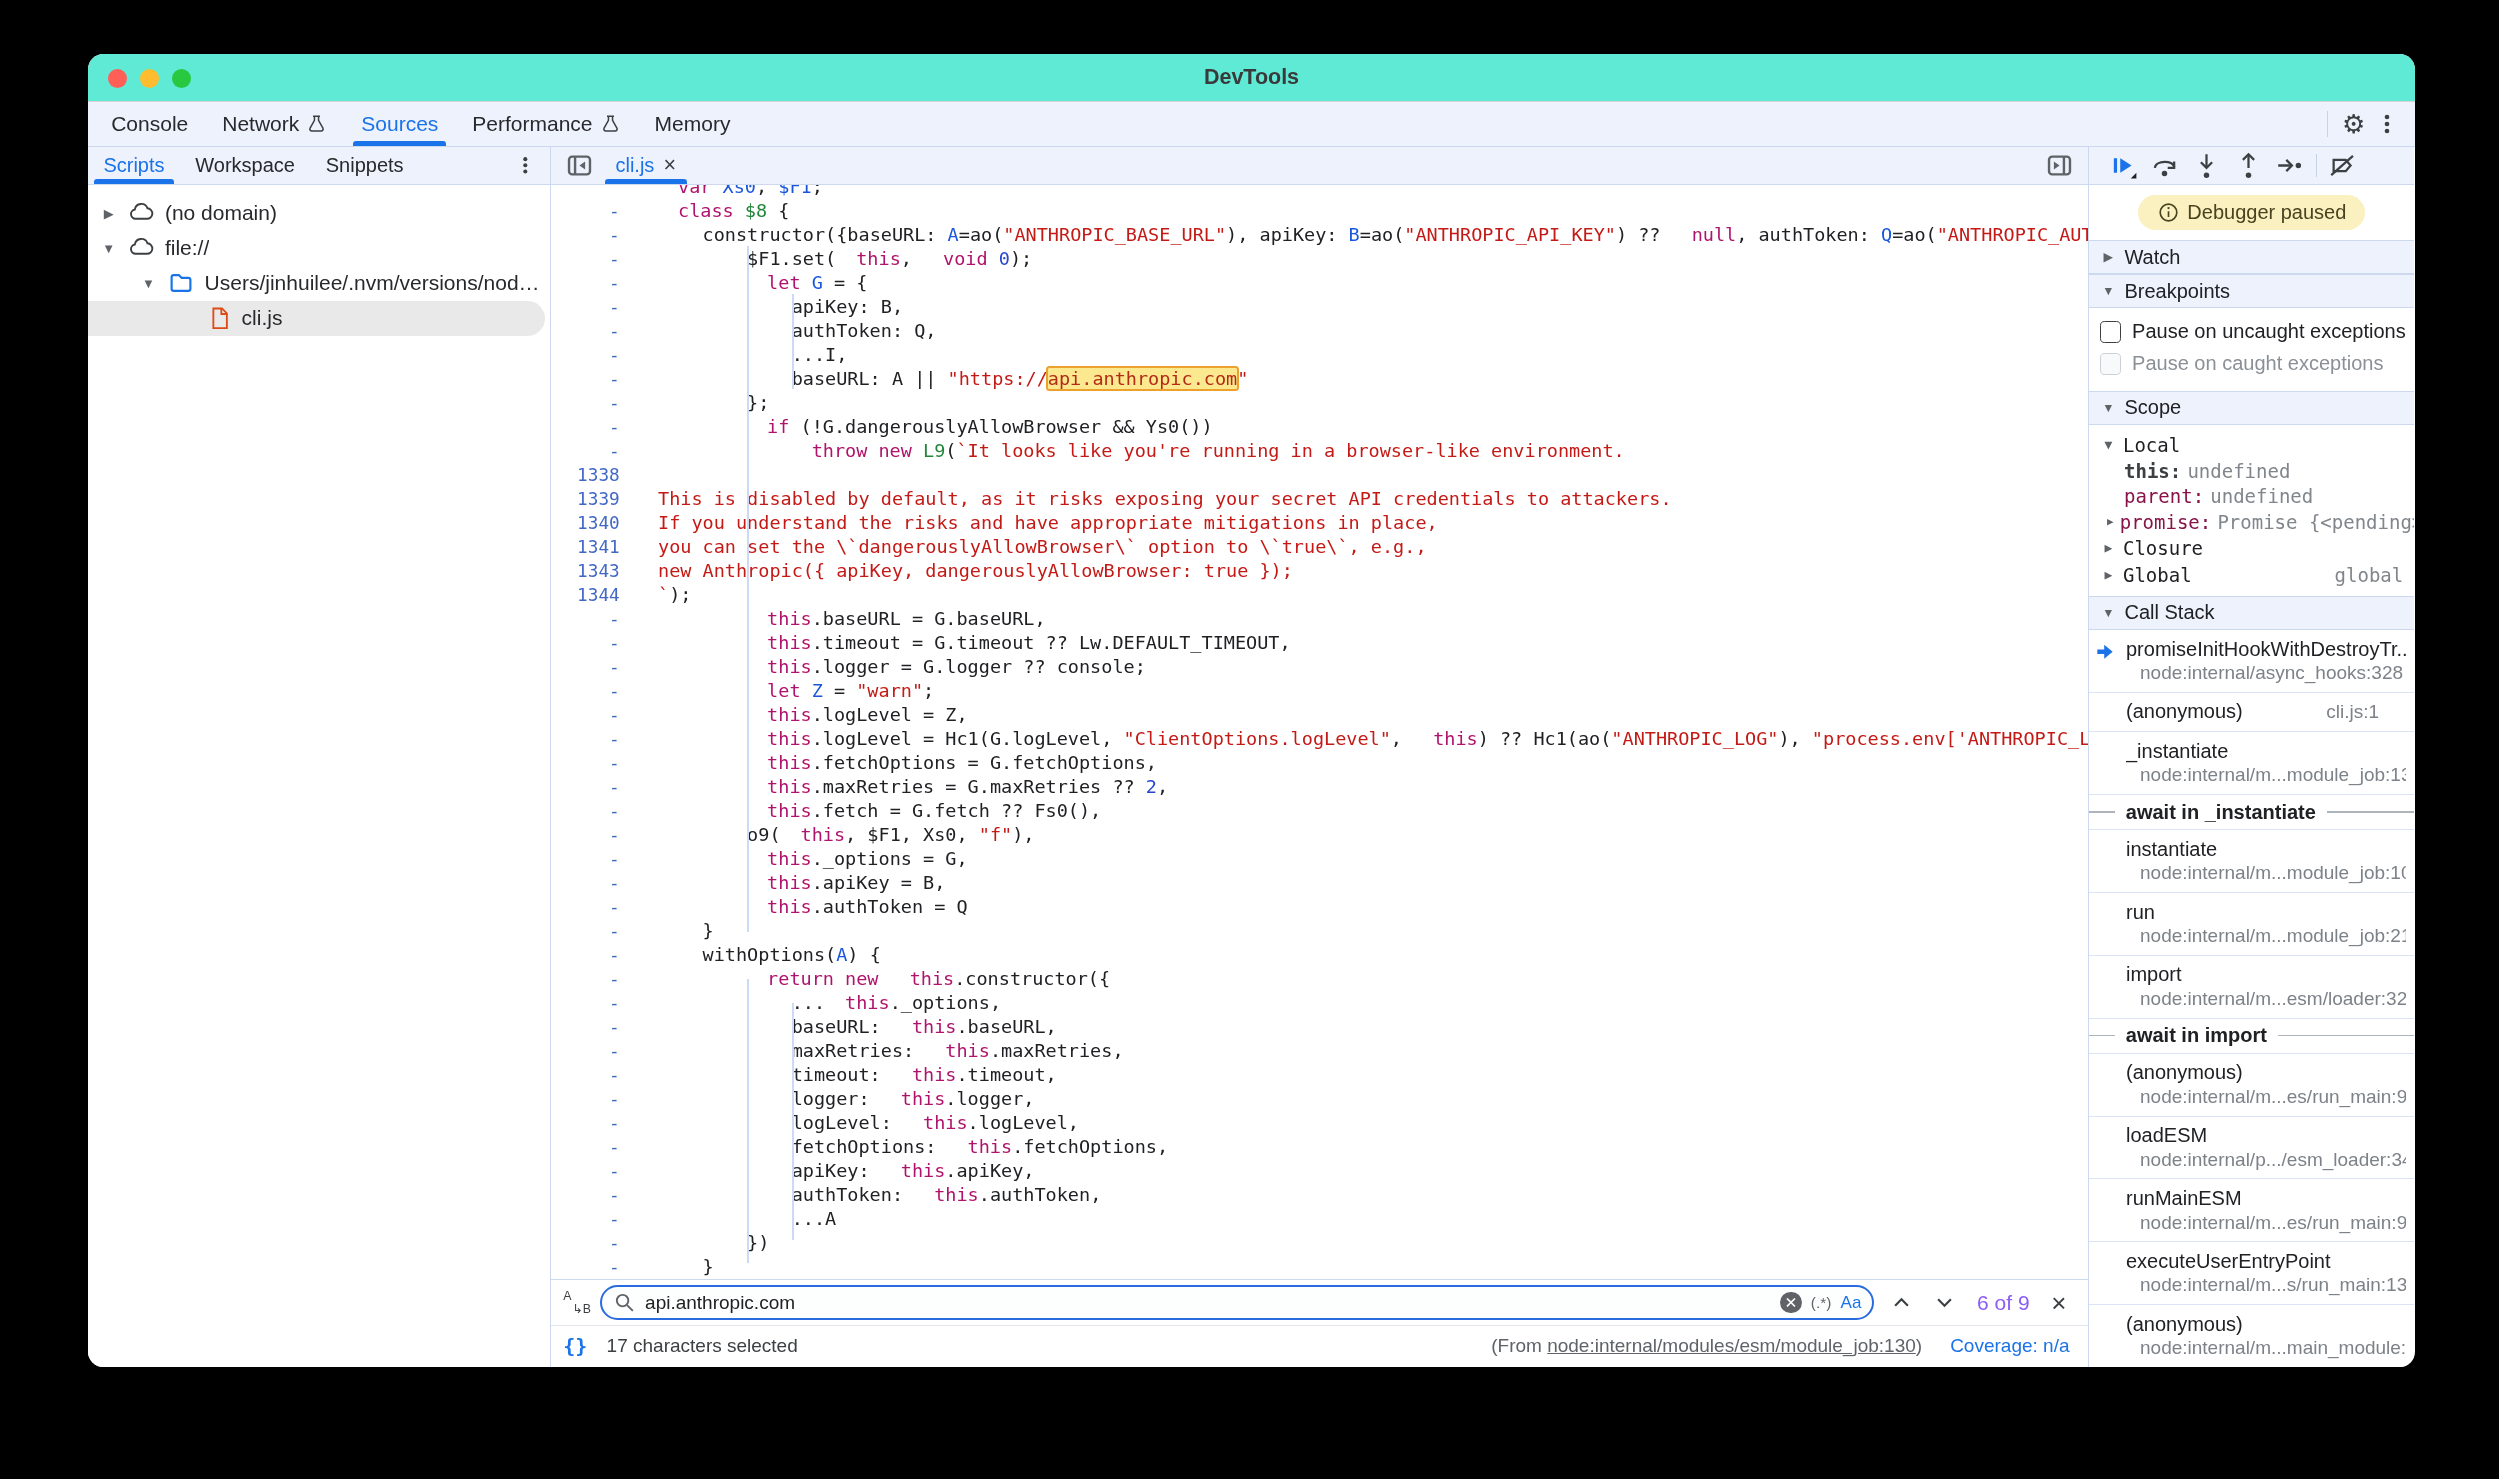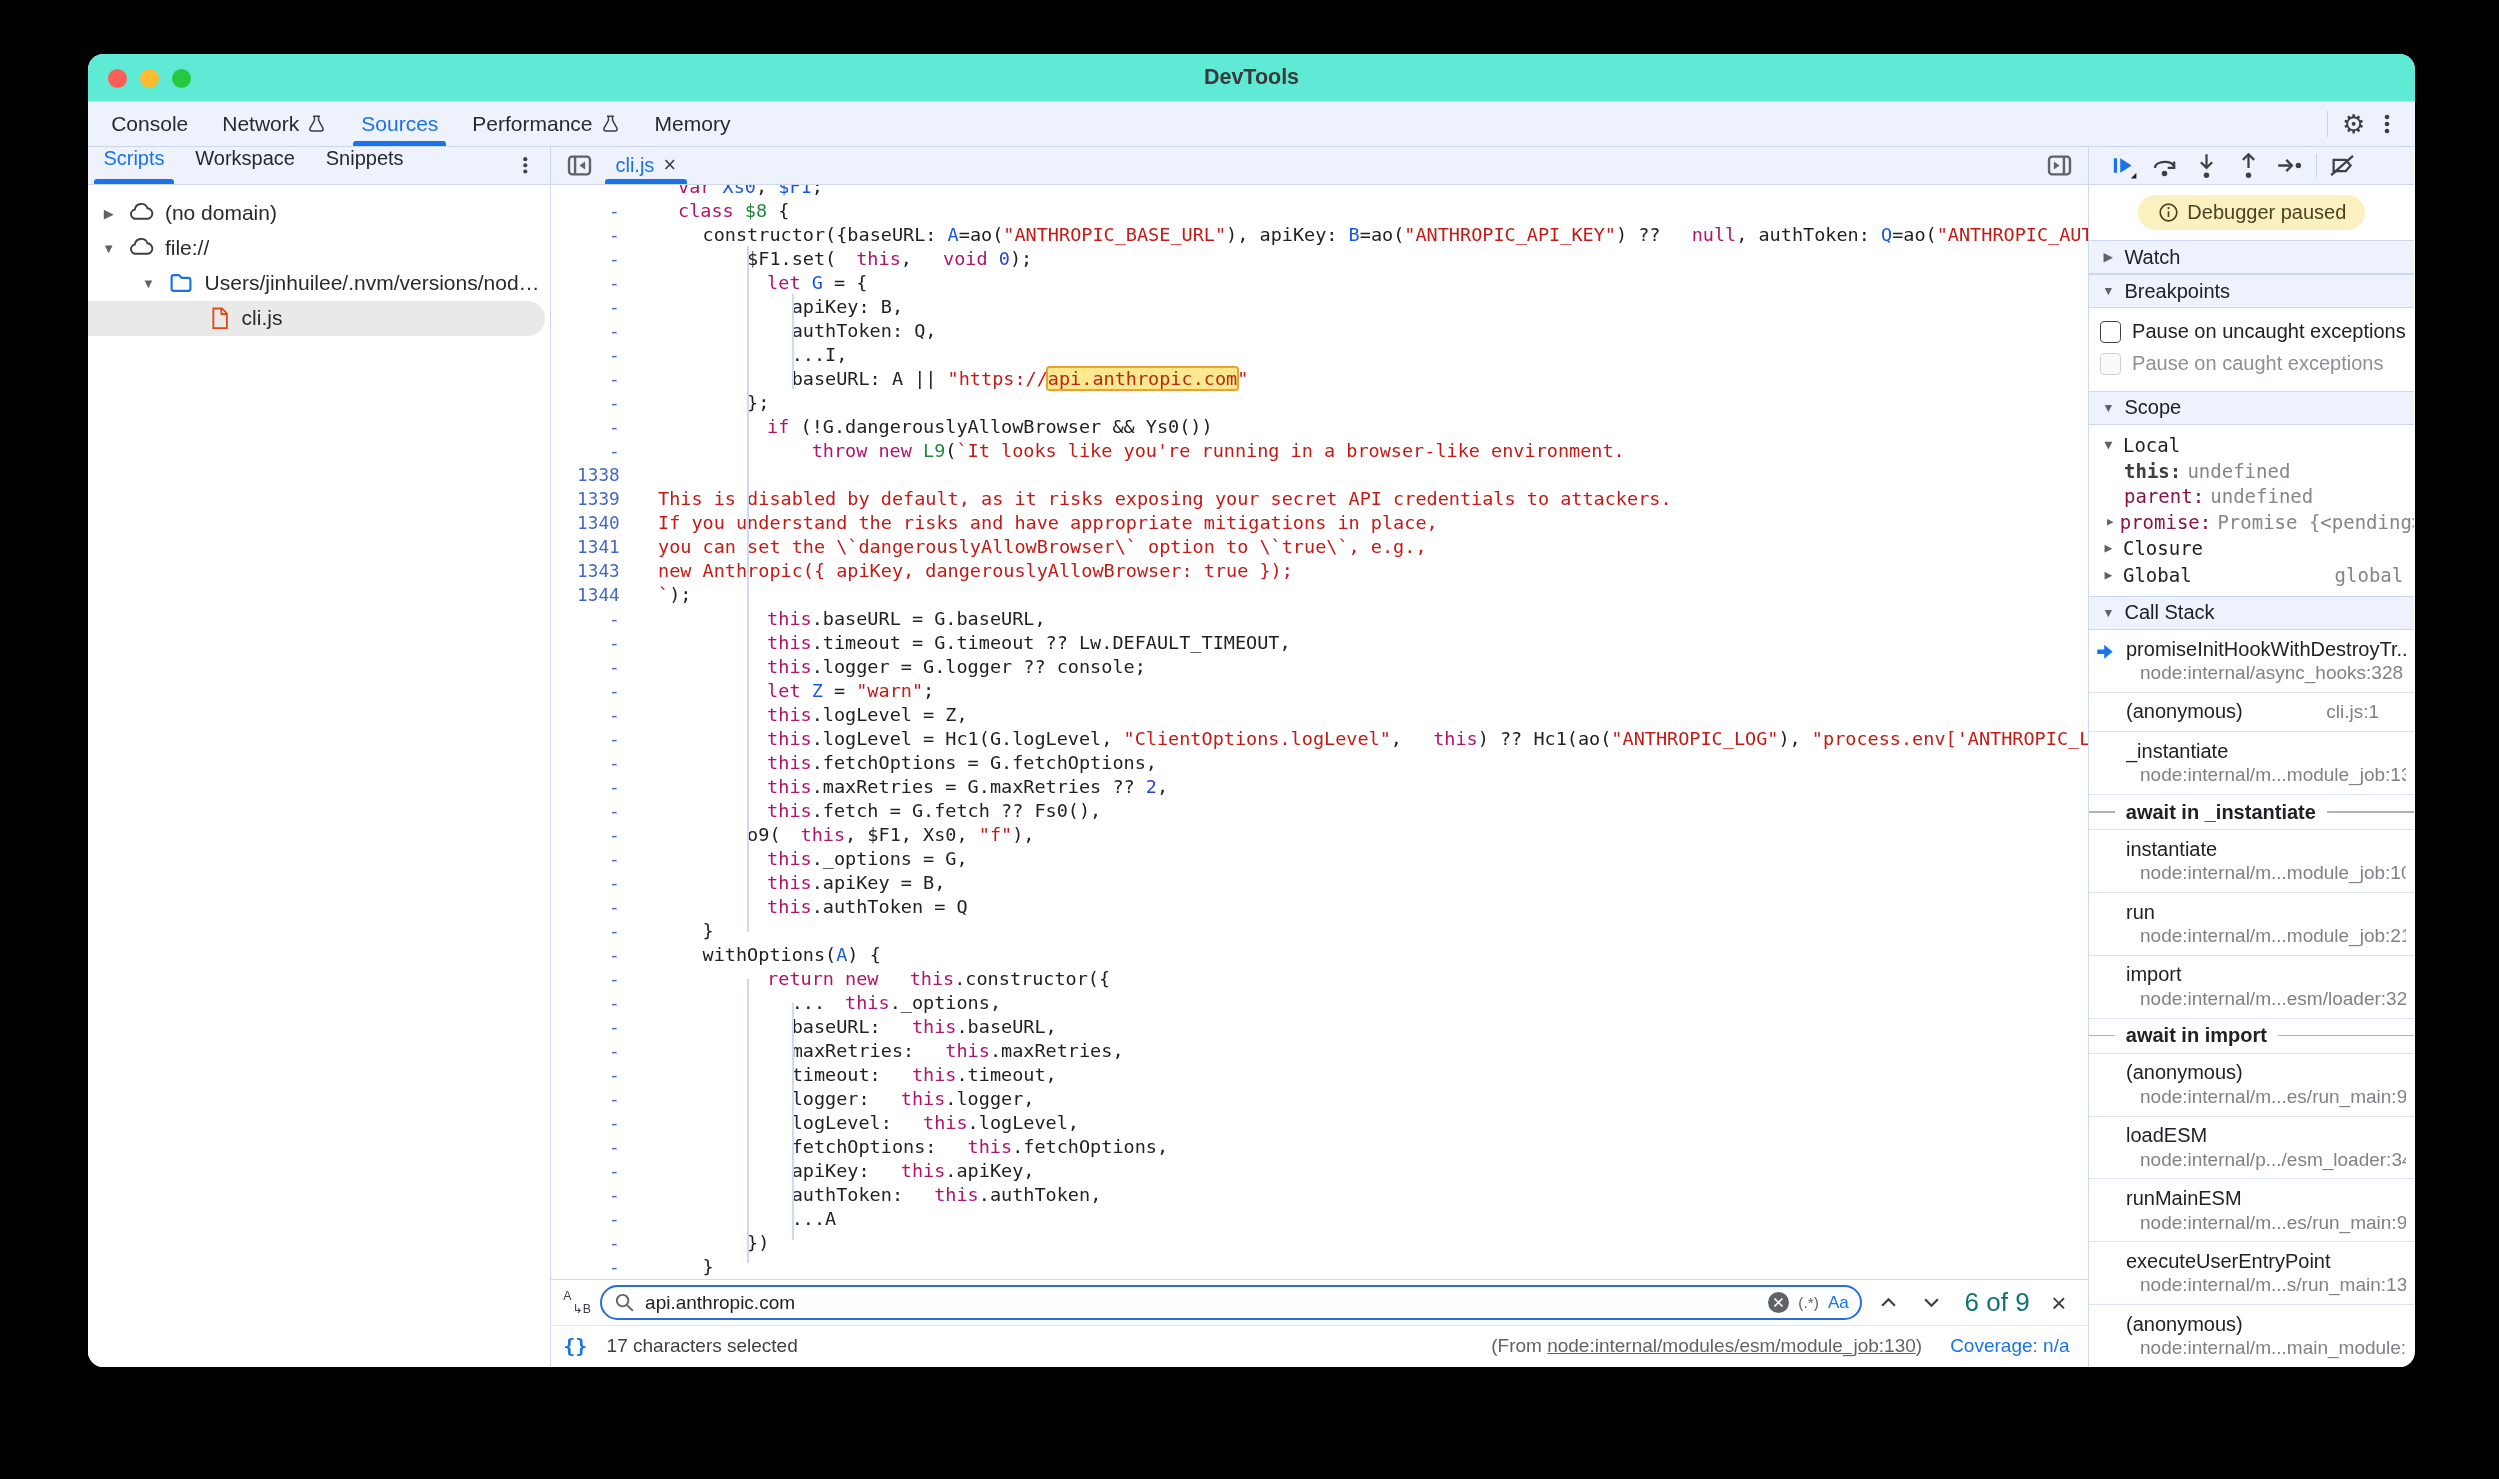--- a/index.html
+++ b/index.html
@@ -27,21 +27,21 @@
 
   
   .main{display:flex;height:1220px;}
   .sidebar{width:463px;border-right:0.8px solid #ccd8ee;display:flex;flex-direction:column;background:#fff;}
   .editor{width:1537px;display:flex;flex-direction:column;min-width:0;background:#fff;}
   .rightpanel{width:326px;border-left:0.8px solid #ccd8ee;background:#fff;display:flex;flex-direction:column;overflow:hidden;}
 
   .subheader{height:38px;background:#edf2fc;border-bottom:0.8px solid #ccd8ee;display:flex;align-items:stretch;flex:none;}
 
   
-  .nav-tab{display:flex;align-items:flex-start;padding:0 15.4px;font-size:20px;color:#28292c;position:relative;}
+  .nav-tab{display:flex;align-items:center;padding:0 15.4px;font-size:20px;color:#28292c;position:relative;}
   .nav-tab.sel{color:#1a73e8;}
   .nav-tab.sel::after{content:"";position:absolute;left:6.2px;right:6.2px;bottom:0;height:4.6px;background:#1a73e8;border-radius:3.1px 3.1px 0 0;}
   .nav-kebab{margin-left:auto;display:flex;align-items:center;padding-right:12.3px;}
 
   
   .tree{padding-top:10.8px;font-size:21px;color:#28292c;}
   .tree-row{height:35px;display:flex;align-items:center;gap:10.8px;white-space:nowrap;}
   .tree-row.sel{background:#e9e9ea;border-radius:0 18.5px 18.5px 0;margin-right:4.6px;}
   .tw{width:17px;text-align:center;font-size:13px;color:#5f6368;flex:none;}
   .tree-ico{display:flex;align-items:center;flex:none;}
@@ -73,21 +73,21 @@
   
   .searchrow{height:46px;border-top:0.8px solid #ccd8ee;display:flex;align-items:center;gap:10.8px;padding:0 17px 0 12.3px;flex:none;background:#fff;}
   .ab-ico{display:flex;flex-direction:column;line-height:1;color:#3c4043;font-size:12.3px;width:26px;flex:none;}
   .ab-ico .b{padding-left:9.2px;}
   .search-pill{flex:1;height:35px;border:2.3px solid #2b6be0;border-radius:18.5px;background:#fdfefe;display:flex;align-items:center;padding:0 10.8px 0 10.8px;gap:9.2px;min-width:0;}
   .search-pill .q{font-size:19px;color:#202124;flex:1;white-space:nowrap;overflow:hidden;}
   .clear-btn{width:21.5px;height:21.5px;border-radius:50%;background:#5f6368;color:#fff;font-size:15.4px;display:flex;align-items:center;justify-content:center;flex:none;}
   .regex-btn{font-size:15.4px;color:#5f6368;flex:none;}
   .case-btn{font-size:17px;color:#1a73e8;flex:none;}
   .chev{display:flex;align-items:center;padding:0 4.6px;}
-  .result-count{font-size:26px;color:#0f766e;padding:0 6.2px;white-space:nowrap;}
+  .result-count{font-size:21px;color:#8b5cf6;padding:0 6.2px;white-space:nowrap;}
   .close-x{font-size:26px;color:#3c4043;padding:0 4.6px;line-height:1;}
 
   
   .statusrow{height:41px;border-top:0.8px solid #e4e7ee;display:flex;align-items:center;gap:12.3px;padding:0 18.5px 0 12.3px;font-size:19px;flex:none;background:#fff;}
   .fmt-ico{color:#1a73e8;font:bold 20px "DejaVu Sans Mono",monospace;width:31px;}
   .sel-text{color:#3c4043;}
   .status-right{margin-left:auto;display:flex;align-items:center;gap:28px;white-space:nowrap;}
   .from-text{color:#5f6368;}
   .from-text .lnk{text-decoration:underline;}
   .coverage{color:#1a73e8;}

